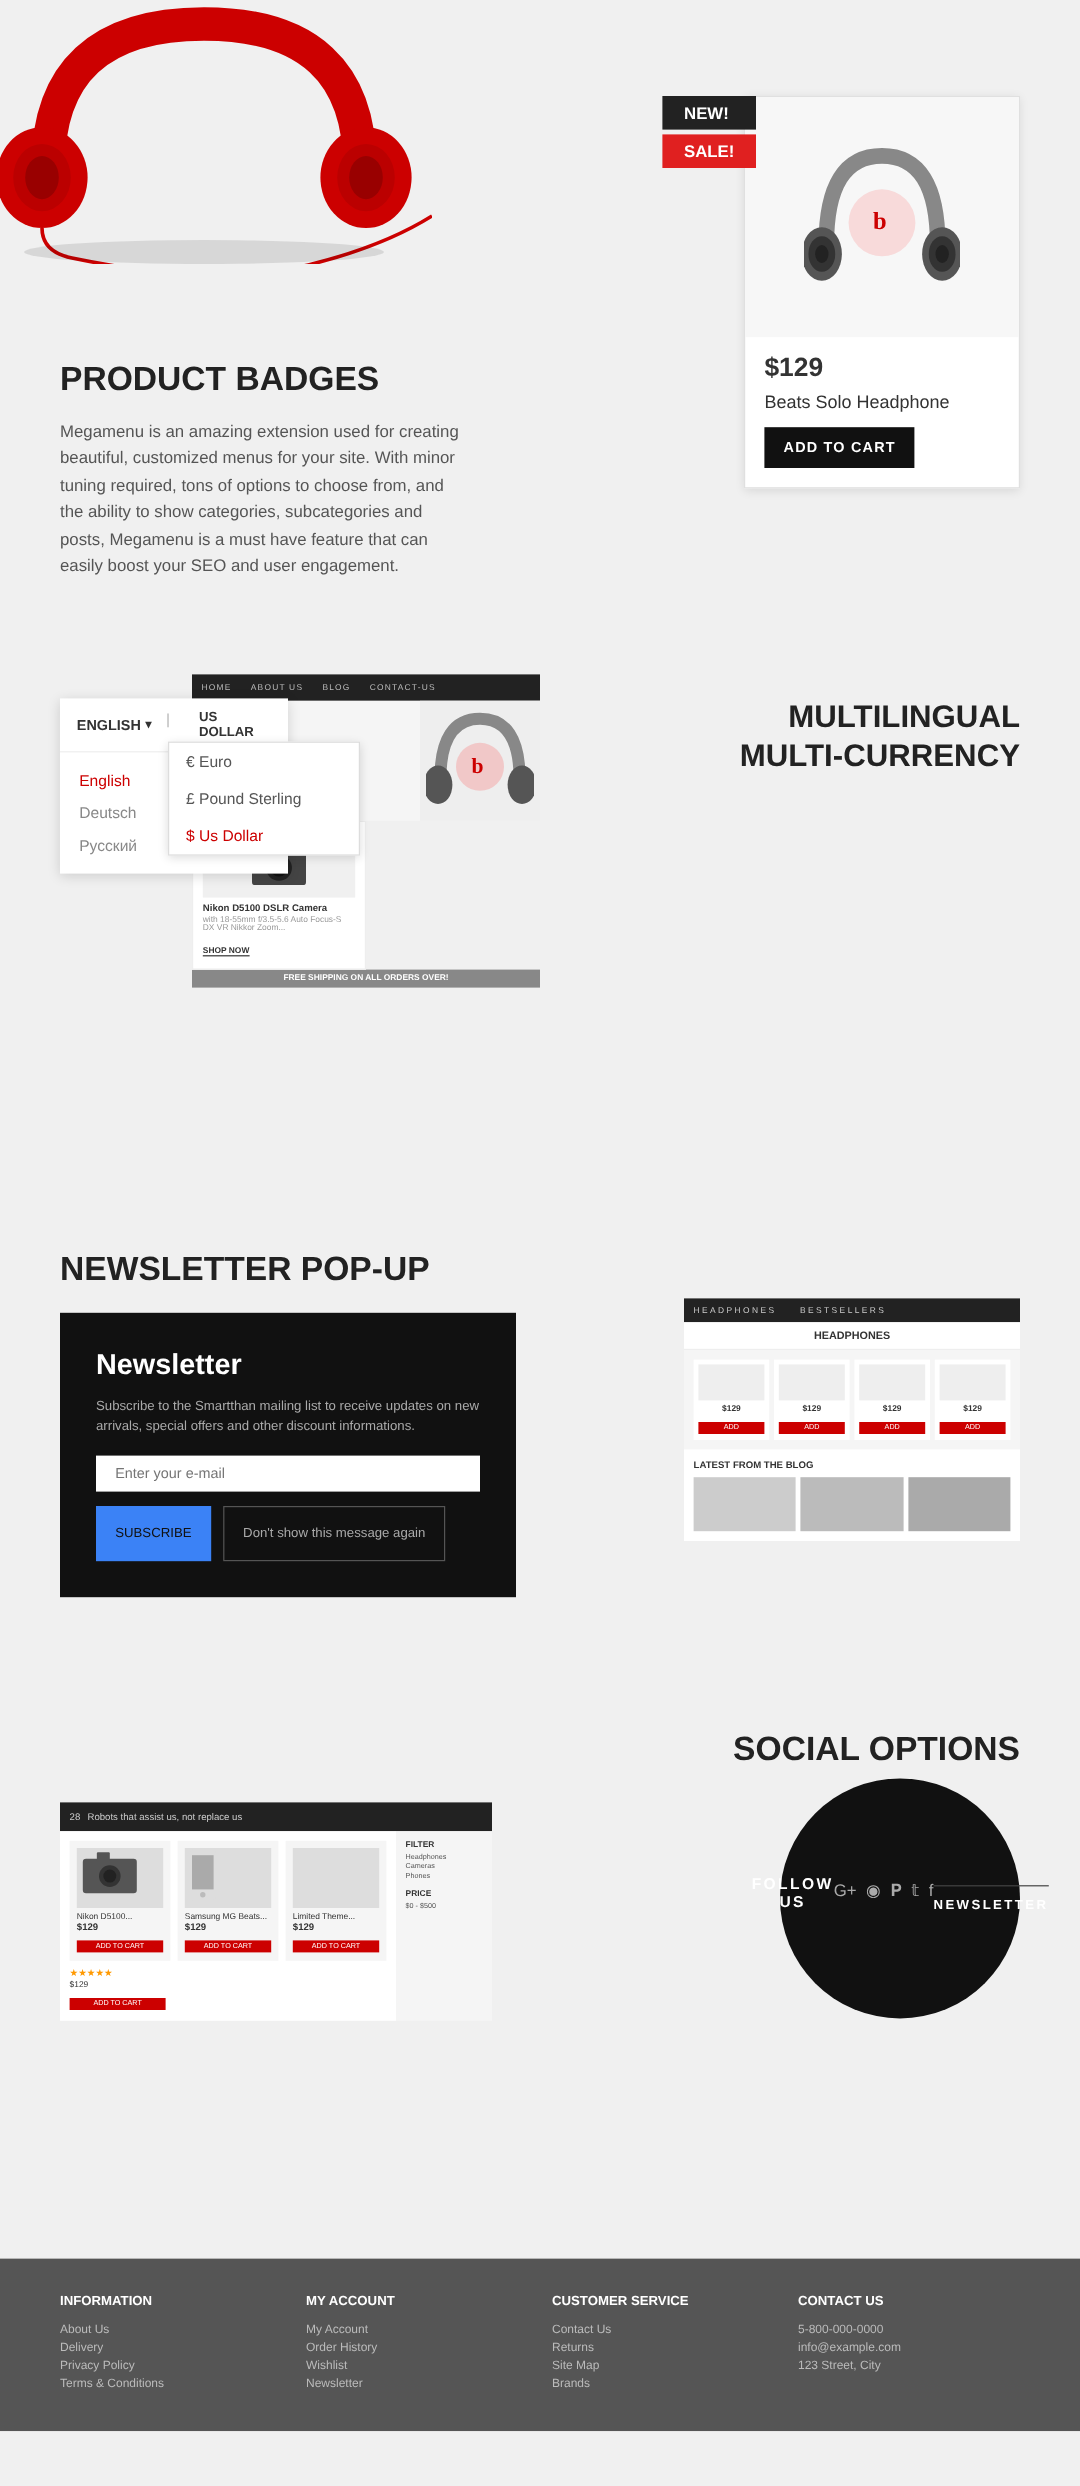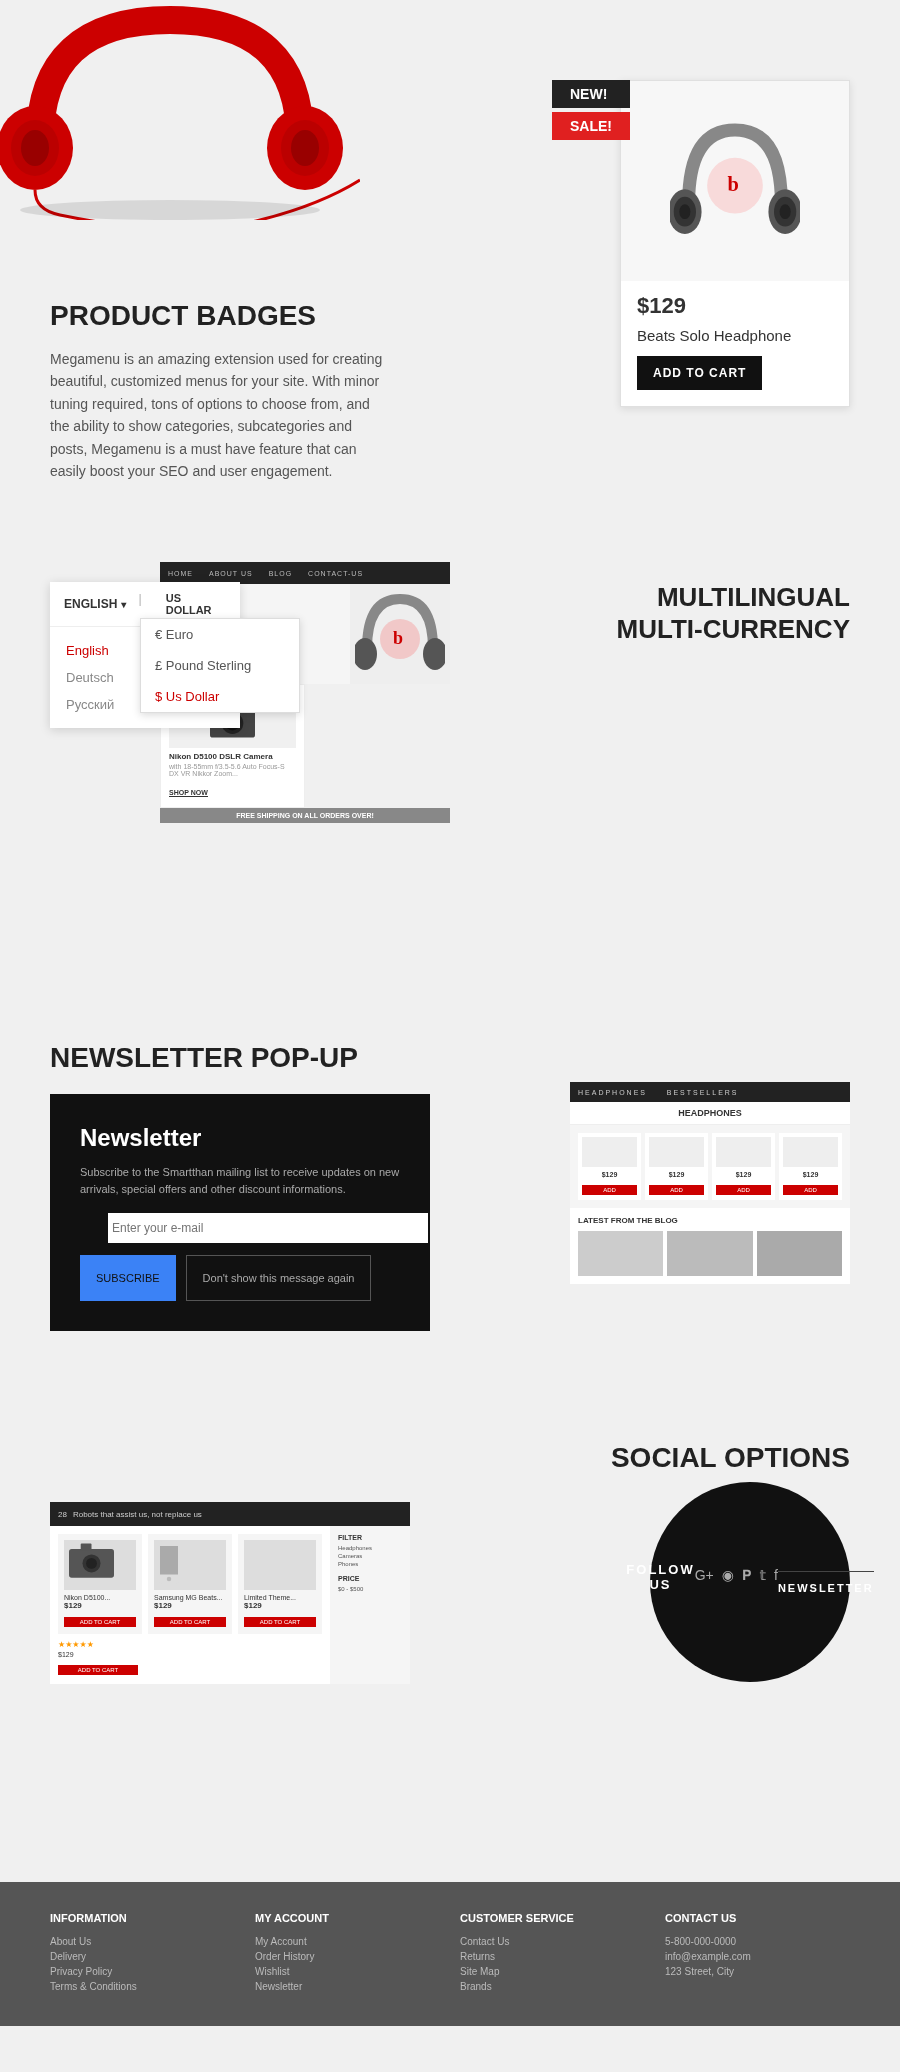--- a/index.html
+++ b/index.html
@@ -188,27 +188,26 @@
       margin-bottom: 12px;
     }
     .newsletter-popup-desc {
       font-size: 11px;
       color: #aaa;
       margin-bottom: 16px;
       line-height: 1.5;
     }
     .newsletter-input {
       width: 100%;
-      padding: 8px 4px;
+      padding: 8px 16px;
       background: #fff;
       border: none;
       color: #333;
       font-size: 12px;
       margin-bottom: 12px;
-      margin-left: 28px;
     }
     .newsletter-buttons {
       display: flex;
       gap: 10px;
     }
     .btn-subscribe {
       background: #3b82f6;
       color: #111;
       border: none;
       padding: 8px 16px;

